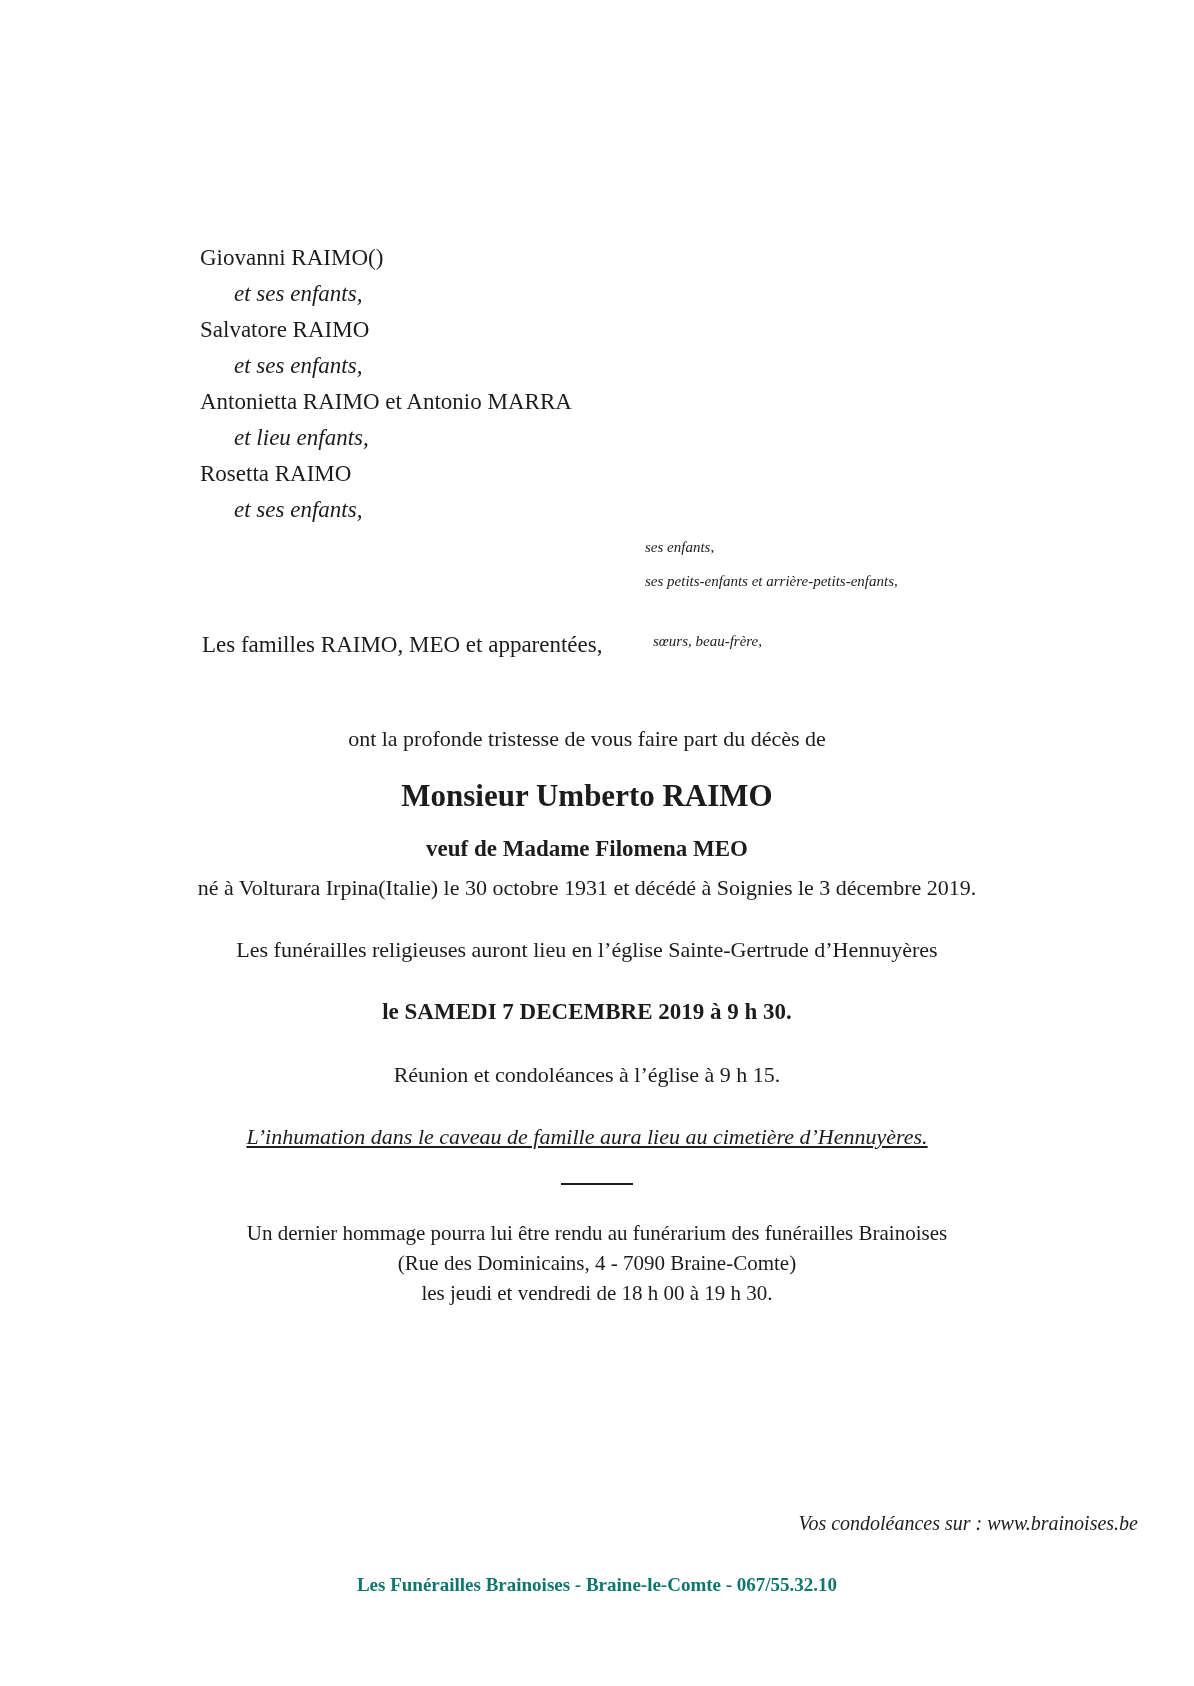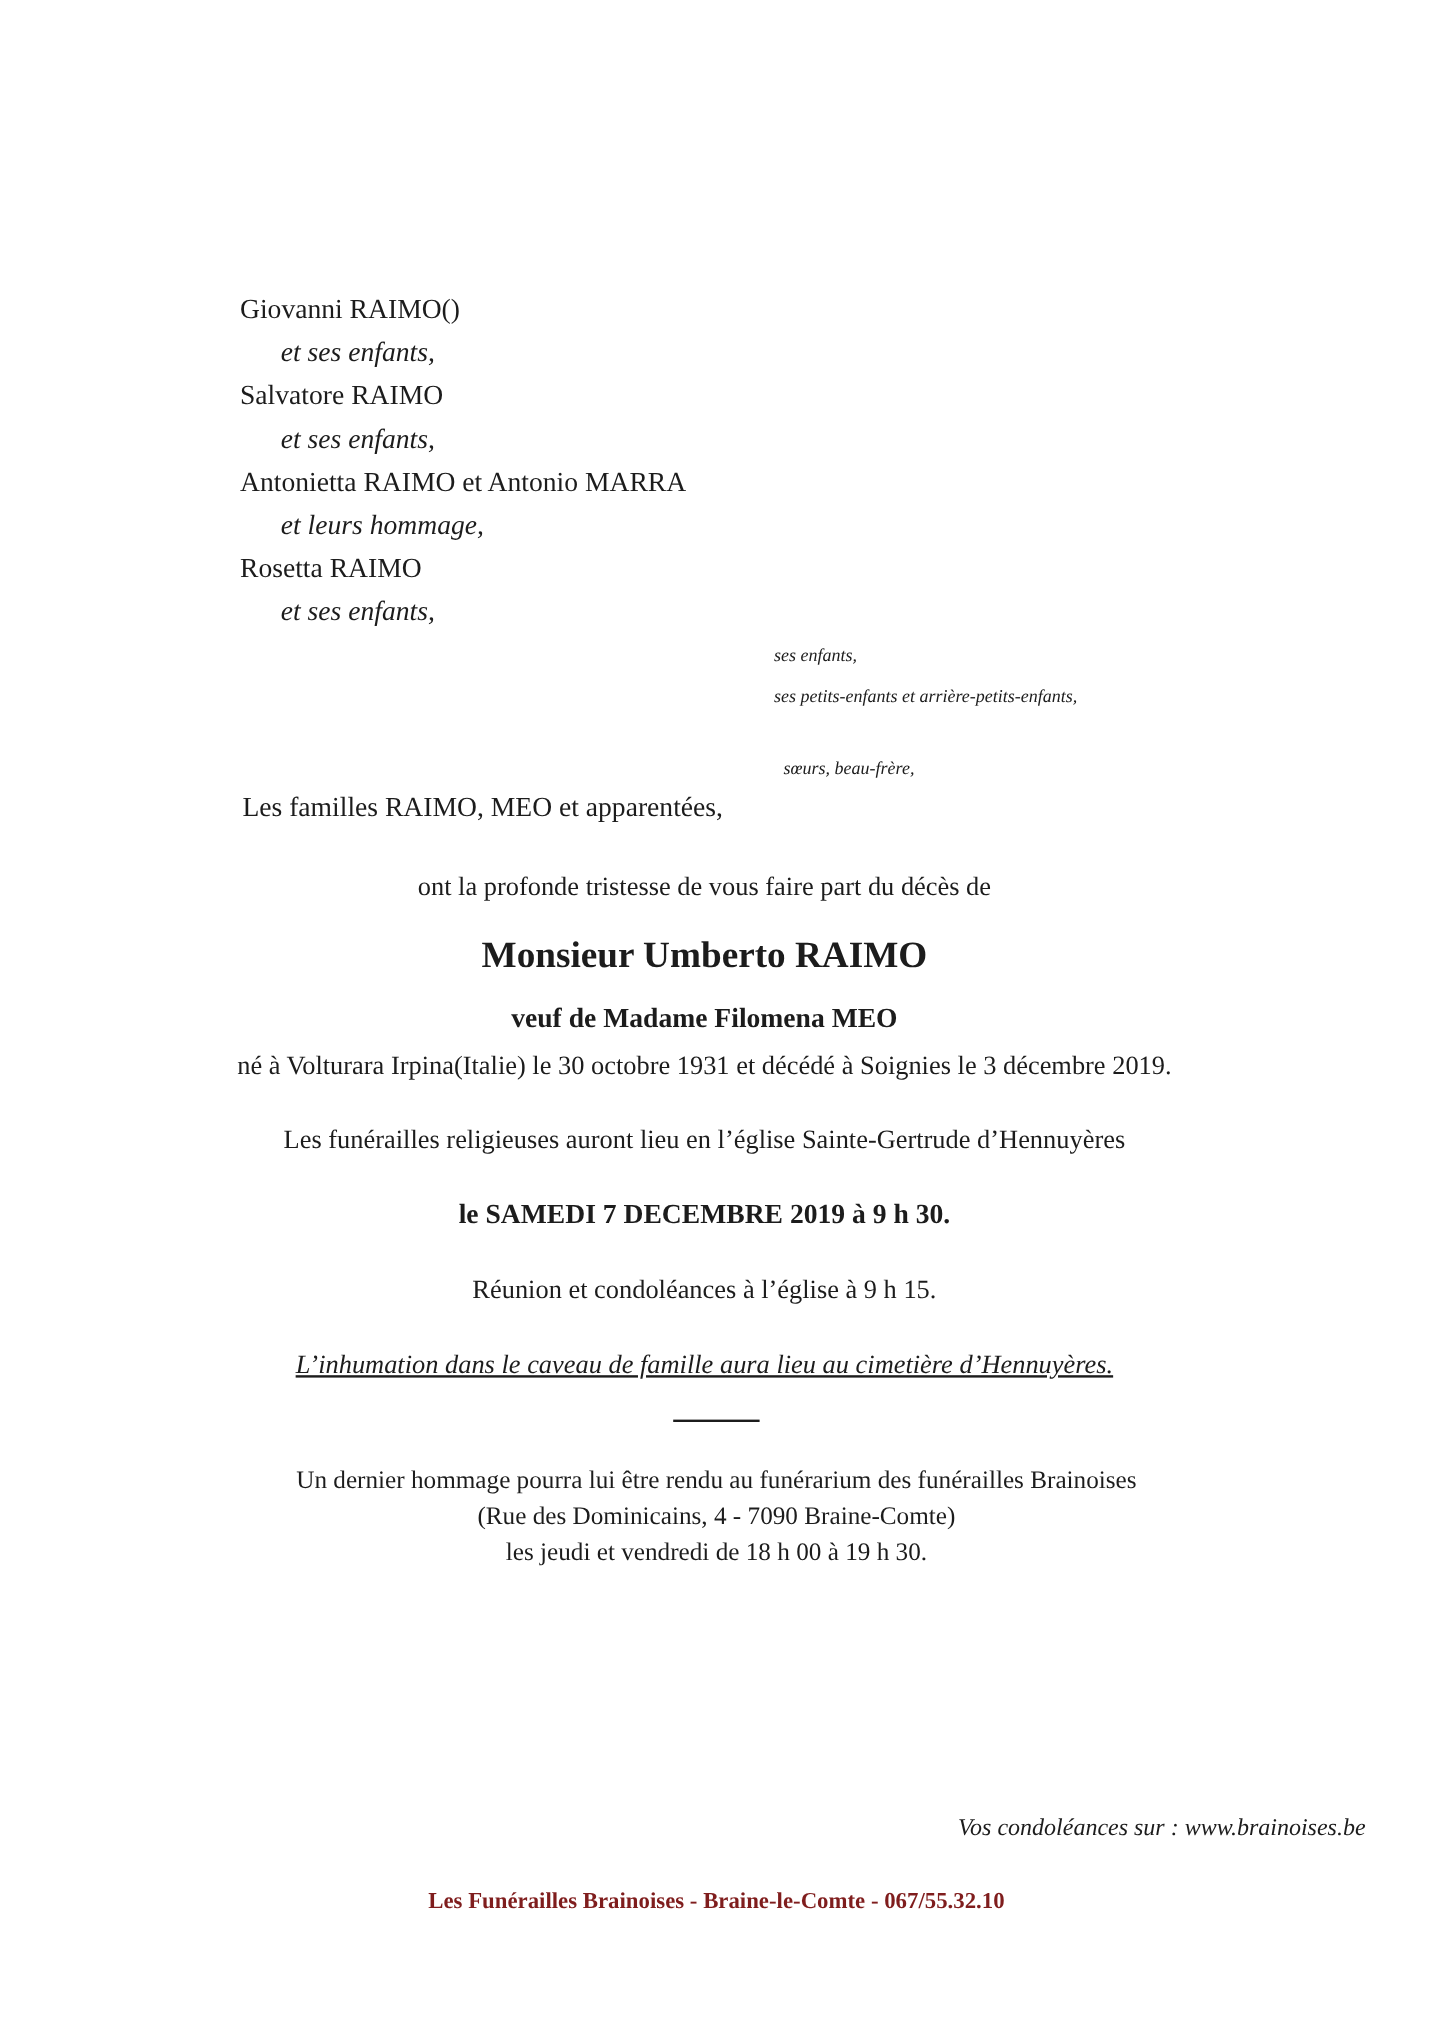--- a/index.html
+++ b/index.html
@@ -41,21 +41,21 @@
     font-style: italic;
     white-space: nowrap;
   }
   .relatives .siblings-line {
     margin-top: 26px;
     padding-left: 8px;
   }
 
   .families-line {
     left: 202px;
-    top: 660px;
+    top: 632px;
     font-size: 23px;
     white-space: nowrap;
   }
 
   
   .c {
     left: 0;
     width: 1174px;
     text-align: center;
     font-size: 22px;
@@ -112,35 +112,35 @@
     white-space: nowrap;
   }
 
   .footer {
     left: 0;
     width: 1194px;
     top: 1574px;
     text-align: center;
     font-size: 19px;
     font-weight: bold;
-    color: #7f1d1d;
+    color: #0f766e;
   }
 </style>
 </head>
 <body>
 
 <div class="page">
 
   <div class="abs names">
     <div>Giovanni RAIMO()</div>
     <div class="child-line">et ses enfants,</div>
     <div>Salvatore RAIMO</div>
     <div class="child-line">et ses enfants,</div>
     <div>Antonietta RAIMO et Antonio MARRA</div>
-    <div class="child-line">et leurs hommage,</div>
+    <div class="child-line">et lieu enfants,</div>
     <div>Rosetta RAIMO</div>
     <div class="child-line">et ses enfants,</div>
   </div>
 
   <div class="abs relatives">
     <div>ses enfants,</div>
     <div>ses petits-enfants et arrière-petits-enfants,</div>
     <div class="siblings-line">sœurs, beau-frère,</div>
   </div>
 

